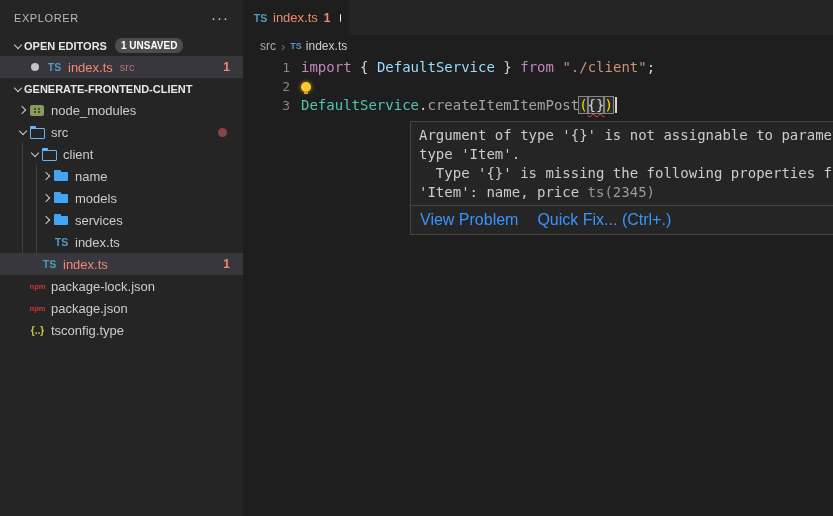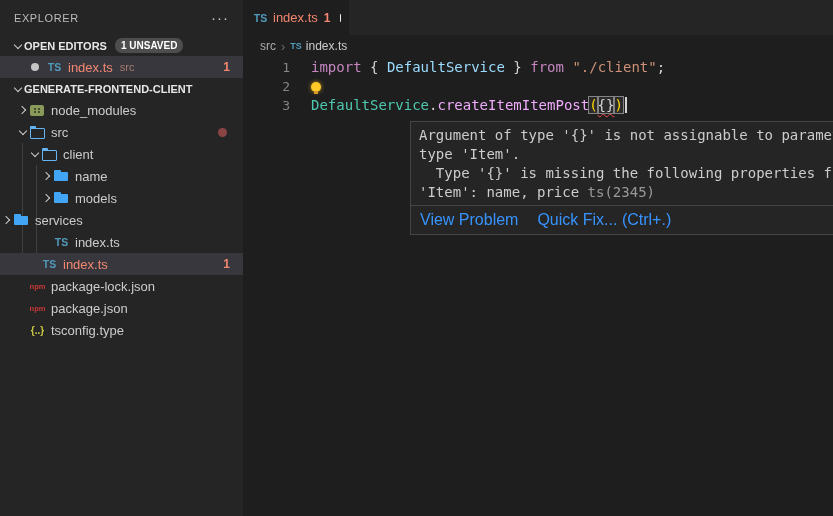--- a/index.html
+++ b/index.html
@@ -75,23 +75,23 @@
                  display:flex; align-items:center; padding-left:17px; font-size:12px;
                  color:#a9a9a9; background:#1e1e1e; }
   .bc-sep { color:#6e6e6e; margin:0 5px; font-size:13px; }
   .bc-ts { color:#519aba; font-size:9px; font-weight:bold; margin-right:4px; }
   .bc-last { color:#cccccc; }
 
   .code { position:absolute; left:243px; top:58px; width:590px;
           font-family:"DejaVu Sans Mono", monospace; font-size:14px; }
   .code-line { height:19px; line-height:19px; display:flex; white-space:pre; }
   .gutter { width:47px; text-align:right; color:#858585; flex:none; font-size:13px; }
-  .ltext { margin-left:21px; position:relative; }
+  .ltext { margin-left:11px; position:relative; }
   .kw{color:#c586c0} .vr{color:#9cdcfe} .st{color:#ce9178} .cl{color:#4ec9b0}
-  .fn{color:#f0abfc} .pl{color:#d4d4d4} .pu{color:#d4d4d4} .au{color:#ffd700}
+  .fn{color:#a3a3a3} .pl{color:#d4d4d4} .pu{color:#d4d4d4} .au{color:#ffd700}
   .bx { outline:1px solid #848484; background:rgba(128,128,128,.14); }
   .sq { text-decoration:underline wavy #f14c4c 1px; text-underline-offset:3px; }
   .cursor { display:inline-block; width:2px; height:16px; background:#d4d4d4;
             vertical-align:-3px; margin-left:2px; }
   .bulb { display:inline-block; width:10px; height:10px; border-radius:50%;
           background:#ffca28; position:relative; top:1px;
           box-shadow:0 0 4px rgba(255,202,40,.7); }
   .bulb::after { content:""; position:absolute; left:3px; top:9px; width:4px;
                  height:3px; background:#d89a2b; }
 
@@ -155,21 +155,21 @@
       <div class="tree-row" style="padding-left: 40px;">
         <span class="chev right"></span>
         <span class="ico ico-folder"></span>
         <span class="tree-label">name</span>
       </div>
       <div class="tree-row" style="padding-left: 40px;">
         <span class="chev right"></span>
         <span class="ico ico-folder"></span>
         <span class="tree-label">models</span>
       </div>
-      <div class="tree-row" style="">
+      <div class="tree-row" style="padding-left: 40px;">
         <span class="chev right"></span>
         <span class="ico ico-folder"></span>
         <span class="tree-label">services</span>
       </div>
       <div class="tree-row" style="padding-left: 40px;">
         <span class="chev-spacer"></span>
         <span class="ico ico-ts">TS</span>
         <span class="tree-label">index.ts</span>
       </div>
       <div class="tree-row selected" style="padding-left: 28px;">

